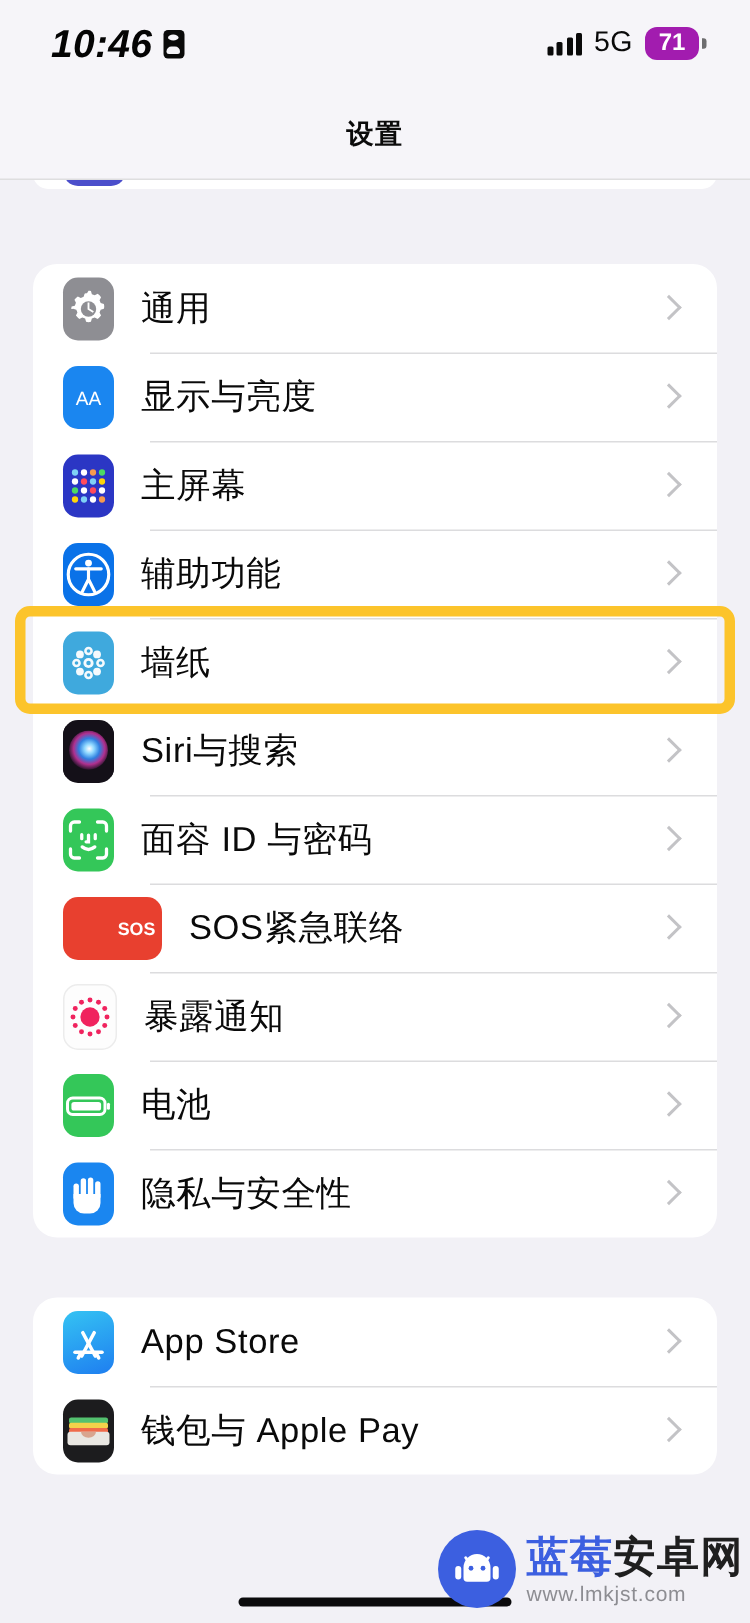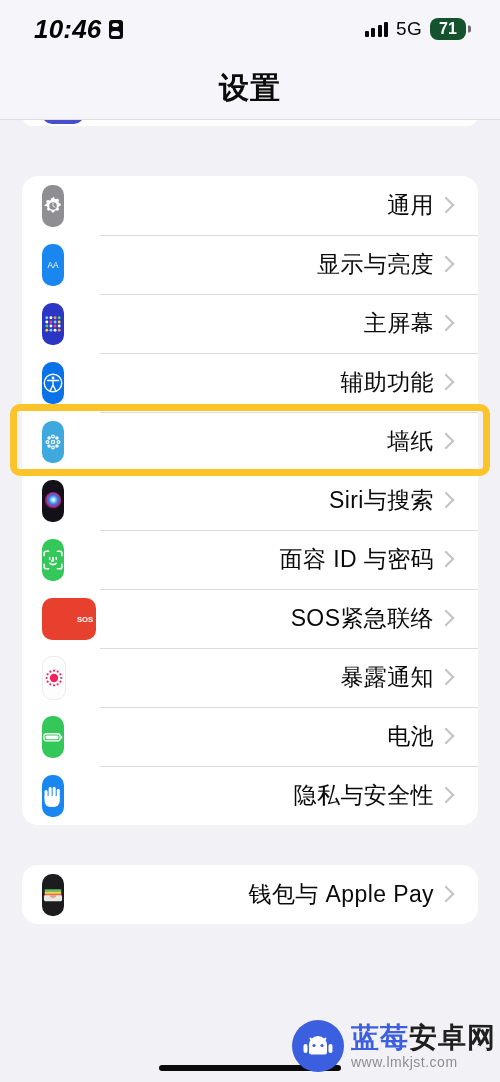--- a/index.html
+++ b/index.html
@@ -89,21 +89,21 @@
   .signal i:nth-child(2) { height: 9px; }
   .signal i:nth-child(3) { height: 12px; }
   .signal i:nth-child(4) { height: 15px; }
   .sb-net {
     font-size: 19px;
     color: #0a0a0a;
     font-weight: normal;
     letter-spacing: 0.3px;
   }
   .battery {
-    background: #14532d;
+    background: #a21caf;
     color: #ffffff;
     border-radius: 8px;
     font-size: 16px;
     font-weight: bold;
     padding: 3px 7px 3px 7px;
     line-height: 1;
     min-width: 22px;
     text-align: center;
     position: relative;
   }
@@ -125,41 +125,40 @@
     height: 62px;
     background: #f6f5f9;
     display: flex;
     align-items: center;
     justify-content: center;
     border-bottom: 1px solid #dededf;
     box-sizing: border-box;
     z-index: 19;
   }
   .navtitle {
-    font-size: 30px;
+    font-size: 18px;
     font-weight: bold;
     color: #0b0b0b;
     letter-spacing: 1px;
   }
 
   
   .scroll {
     position: absolute;
     top: 120px; left: 0;
     width: 500px;
     height: 962px;
     background: #f2f1f6;
   }
 
   .card {
     background: #ffffff;
     margin: 0 22px;
     border-radius: 16px;
     overflow: hidden;
-    text-align: right;
   }
   .card.clipped-top {
     border-radius: 0 0 16px 16px;
   }
 
   .row {
     display: flex;
     align-items: center;
     height: 59px;
     padding-left: 20px;
@@ -192,21 +191,21 @@
     position: absolute;
     left: 6px; top: 6px;
     width: 10px; height: 10px;
     border-top: 2.6px solid #c3c3c6;
     border-right: 2.6px solid #c3c3c6;
     transform: rotate(45deg);
   }
 
   
   .icn {
-    width: 22px;
+    width: 34px;
     height: 42px;
     border-radius: 10px;
     flex: none;
     position: relative;
     display: flex;
     align-items: center;
     justify-content: center;
     overflow: hidden;
   }
   .icn svg { display: block; }
@@ -505,20 +504,35 @@
             </g>
           </svg>
         </div>
         <div class="row-label">隐私与安全性</div>
         <div class="chevron"></div>
       </div>
     </div>
 
     <div class="card" style="margin-top:40px;">
 
+      <div class="row">
+        <div class="icn" style="background:linear-gradient(160deg,#35c3f3 0%,#1e7ef0 100%);">
+          <svg width="32" height="32" viewBox="0 0 32 32">
+            <g stroke="#ffffff" stroke-width="2.4" stroke-linecap="round" fill="none">
+              <path d="M7 22.5 h18"></path>
+              <path d="M11.5 25 L19.8 9.5"></path>
+              <path d="M20.5 25 L12.2 9.5"></path>
+              <path d="M9.2 26.2 L10.4 24"></path>
+              <path d="M22.8 26.2 L21.6 24"></path>
+            </g>
+          </svg>
+        </div>
+        <div class="row-label">App Store</div>
+        <div class="chevron"></div>
+      </div>
 
       <div class="row">
         <div class="icn" style="background:#1c1c1e;">
           <svg width="34" height="28" viewBox="0 0 34 28">
             <rect x="4" y="5" width="26" height="4" rx="1.4" fill="#53c16f"></rect>
             <rect x="4" y="8.5" width="26" height="4" rx="1.4" fill="#f2d24a"></rect>
             <rect x="4" y="12" width="26" height="4" rx="1.4" fill="#ef6b4a"></rect>
             <rect x="3" y="14.5" width="28" height="9" rx="2" fill="#e9e7e2"></rect>
             <path d="M12 14.5 a5 4 0 0 0 10 0" fill="#d8a58f"></path>
           </svg>

